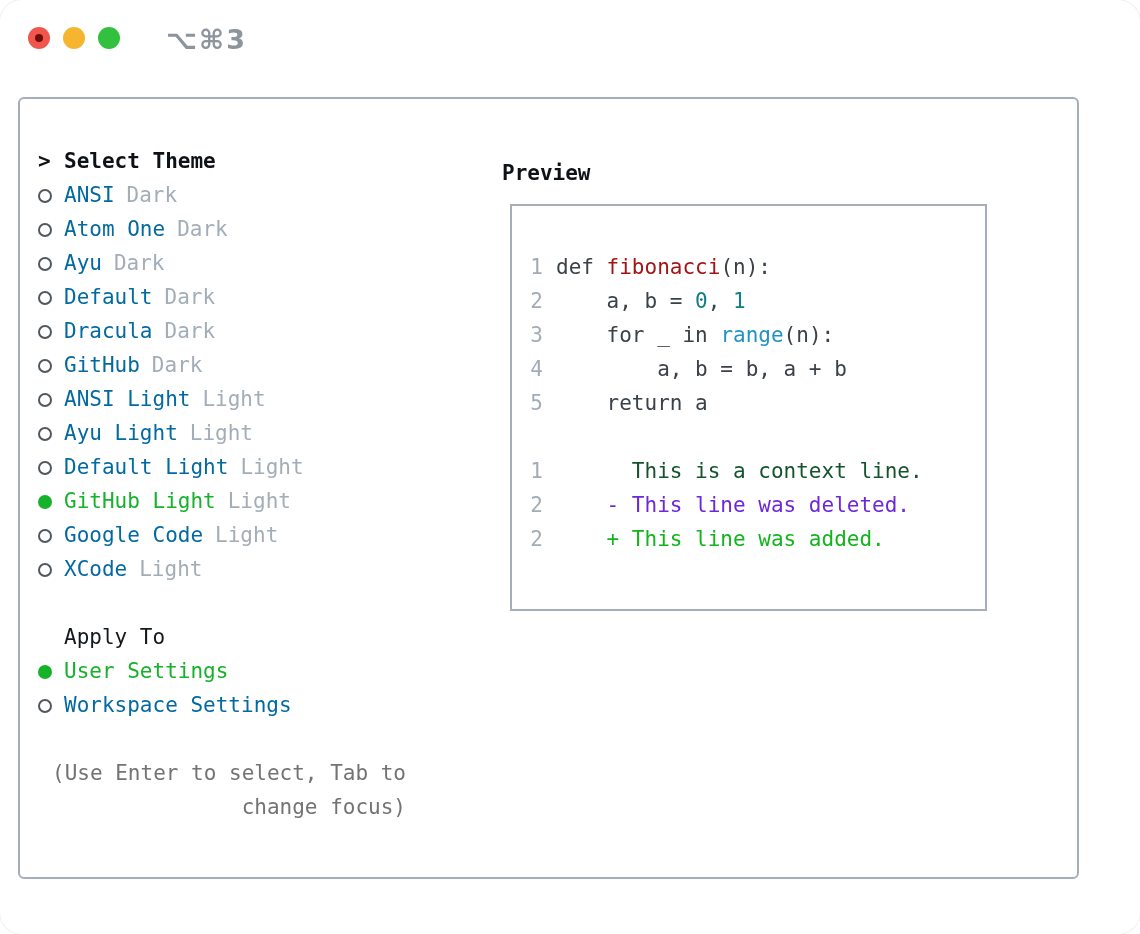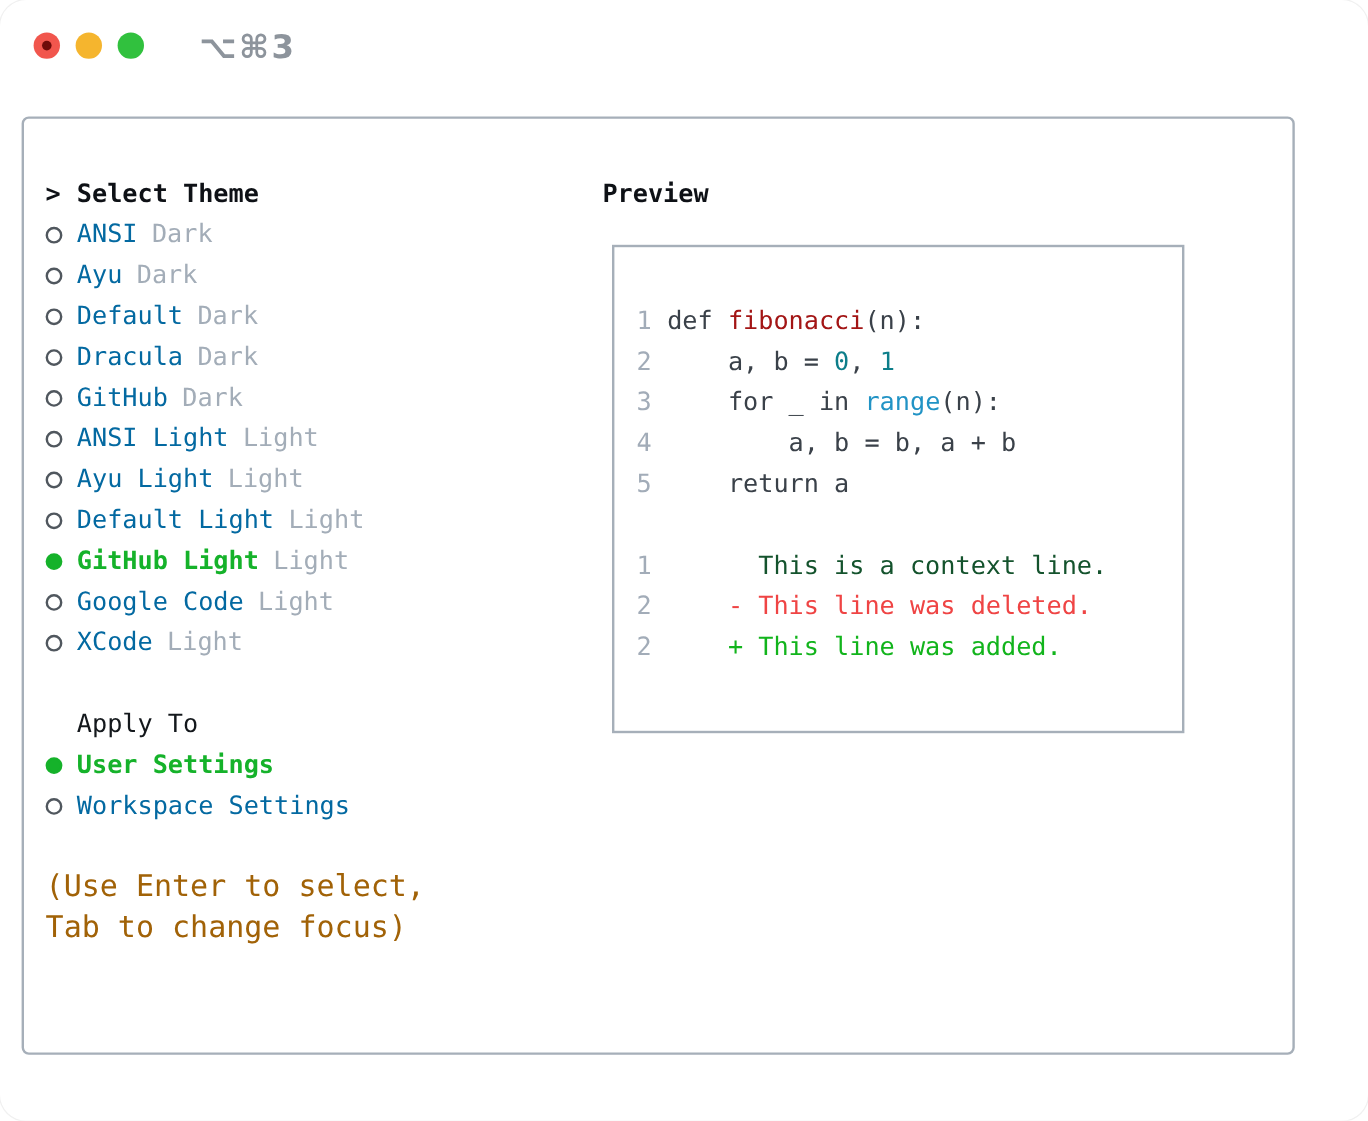--- a/index.html
+++ b/index.html
@@ -32,29 +32,29 @@
   .row.subheader{color:#14181c;}
   .bullet{display:inline-block;width:26px;vertical-align:top;}
   .bullet .prompt{font-weight:bold;color:#0e1116;}
   .radio{
     display:inline-block;width:12px;height:12px;border-radius:50%;
     border:2px solid #50575e;box-sizing:border-box;vertical-align:-1px;
     width:14px;height:14px;
   }
   .radio.on{background:var(--sel,#15b22a);border-color:var(--sel,#15b22a);}
   .iname{color:#0369a1;}
-  .iname.sel{color:var(--sel,#15b22a);font-weight:bold;}
+  .iname.sel{color:var(--sel,#15b22a);}
   .ivariant{color:#a3adb8;margin-left:12px;}
   .spacer{height:34px;}
   .hint{
-    width:368px;font-size:25px;line-height:34px;color:#a16207;white-space:normal;
+    width:368px;font-size:21px;line-height:34px;color:#737373;white-space:normal;text-align:right;
   }
   
   .preview-title{
-    position:absolute;left:482px;top:45px;height:34px;line-height:34px;
+    position:absolute;left:482px;top:57px;height:34px;line-height:34px;
     font-size:21px;font-weight:bold;color:#0e1116;
   }
   .preview-box{
     position:absolute;left:490px;top:105px;width:477px;height:407px;
     border:2px solid #a6afb9;background:#ffffff;box-sizing:border-box;
     padding:44px 14px 0 18px;overflow:hidden;
   }
   .cline{height:34px;line-height:34px;font-size:21px;white-space:pre;}
   .cline span{white-space:pre;}
   .lnum{display:inline-block;width:13px;margin-right:13px;color:#a2acb8;text-align:right;}
@@ -75,20 +75,21 @@
 
   <div class="panel">
 
     <div class="leftcol">
       <div class="row header">
         <span class="bullet"><span class="prompt">&gt;</span></span><span>Select Theme</span>
       </div>
 
       <div id="theme-list">
           <div class="row"><span class="bullet"><span class="radio"></span></span><span class="iname">ANSI</span><span class="ivariant">Dark</span></div>
+          <div class="row"><span class="bullet"><span class="radio"></span></span><span class="iname">Atom One</span><span class="ivariant">Dark</span></div>
           <div class="row"><span class="bullet"><span class="radio"></span></span><span class="iname">Ayu</span><span class="ivariant">Dark</span></div>
           <div class="row"><span class="bullet"><span class="radio"></span></span><span class="iname">Default</span><span class="ivariant">Dark</span></div>
           <div class="row"><span class="bullet"><span class="radio"></span></span><span class="iname">Dracula</span><span class="ivariant">Dark</span></div>
           <div class="row"><span class="bullet"><span class="radio"></span></span><span class="iname">GitHub</span><span class="ivariant">Dark</span></div>
           <div class="row"><span class="bullet"><span class="radio"></span></span><span class="iname">ANSI Light</span><span class="ivariant">Light</span></div>
           <div class="row"><span class="bullet"><span class="radio"></span></span><span class="iname">Ayu Light</span><span class="ivariant">Light</span></div>
           <div class="row"><span class="bullet"><span class="radio"></span></span><span class="iname">Default Light</span><span class="ivariant">Light</span></div>
           <div class="row"><span class="bullet"><span class="radio on"></span></span><span class="iname sel">GitHub Light</span><span class="ivariant">Light</span></div>
           <div class="row"><span class="bullet"><span class="radio"></span></span><span class="iname">Google Code</span><span class="ivariant">Light</span></div>
           <div class="row"><span class="bullet"><span class="radio"></span></span><span class="iname">XCode</span><span class="ivariant">Light</span></div>
@@ -113,18 +114,18 @@
     <div class="preview-title">Preview</div>
 
     <div class="preview-box" id="preview-box">
         <div class="cline"><span class="lnum" style="color: rgb(162, 172, 184);">1</span><span style="color: rgb(58, 65, 73);">def </span><span style="color: rgb(163, 21, 21);">fibonacci</span><span style="color: rgb(58, 65, 73);">(n):</span></div>
         <div class="cline"><span class="lnum" style="color: rgb(162, 172, 184);">2</span><span style="color: rgb(58, 65, 73);">    a, b = </span><span style="color: rgb(13, 126, 138);">0</span><span style="color: rgb(58, 65, 73);">, </span><span style="color: rgb(13, 126, 138);">1</span></div>
         <div class="cline"><span class="lnum" style="color: rgb(162, 172, 184);">3</span><span style="color: rgb(58, 65, 73);">    for _ in </span><span style="color: rgb(33, 147, 197);">range</span><span style="color: rgb(58, 65, 73);">(n):</span></div>
         <div class="cline"><span class="lnum" style="color: rgb(162, 172, 184);">4</span><span style="color: rgb(58, 65, 73);">        a, b = b, a + b</span></div>
         <div class="cline"><span class="lnum" style="color: rgb(162, 172, 184);">5</span><span style="color: rgb(58, 65, 73);">    return a</span></div>
         <div class="cline"><span class="lnum" style="color: rgb(162, 172, 184);"></span></div>
         <div class="cline"><span class="lnum" style="color: rgb(162, 172, 184);">1</span><span style="color: #14532d;">      This is a context line.</span></div>
-        <div class="cline"><span class="lnum" style="color: rgb(162, 172, 184);">2</span><span style="color: #ef4444;">    - This line was deleted.</span></div>
+        <div class="cline"><span class="lnum" style="color: rgb(162, 172, 184);">2</span><span style="color: #6d28d9;">    - This line was deleted.</span></div>
         <div class="cline"><span class="lnum" style="color: rgb(162, 172, 184);">2</span><span style="color: rgb(18, 180, 28);">    + This line was added.</span></div>
       </div>
 
   </div>
 </div>
 
 </body></html>

